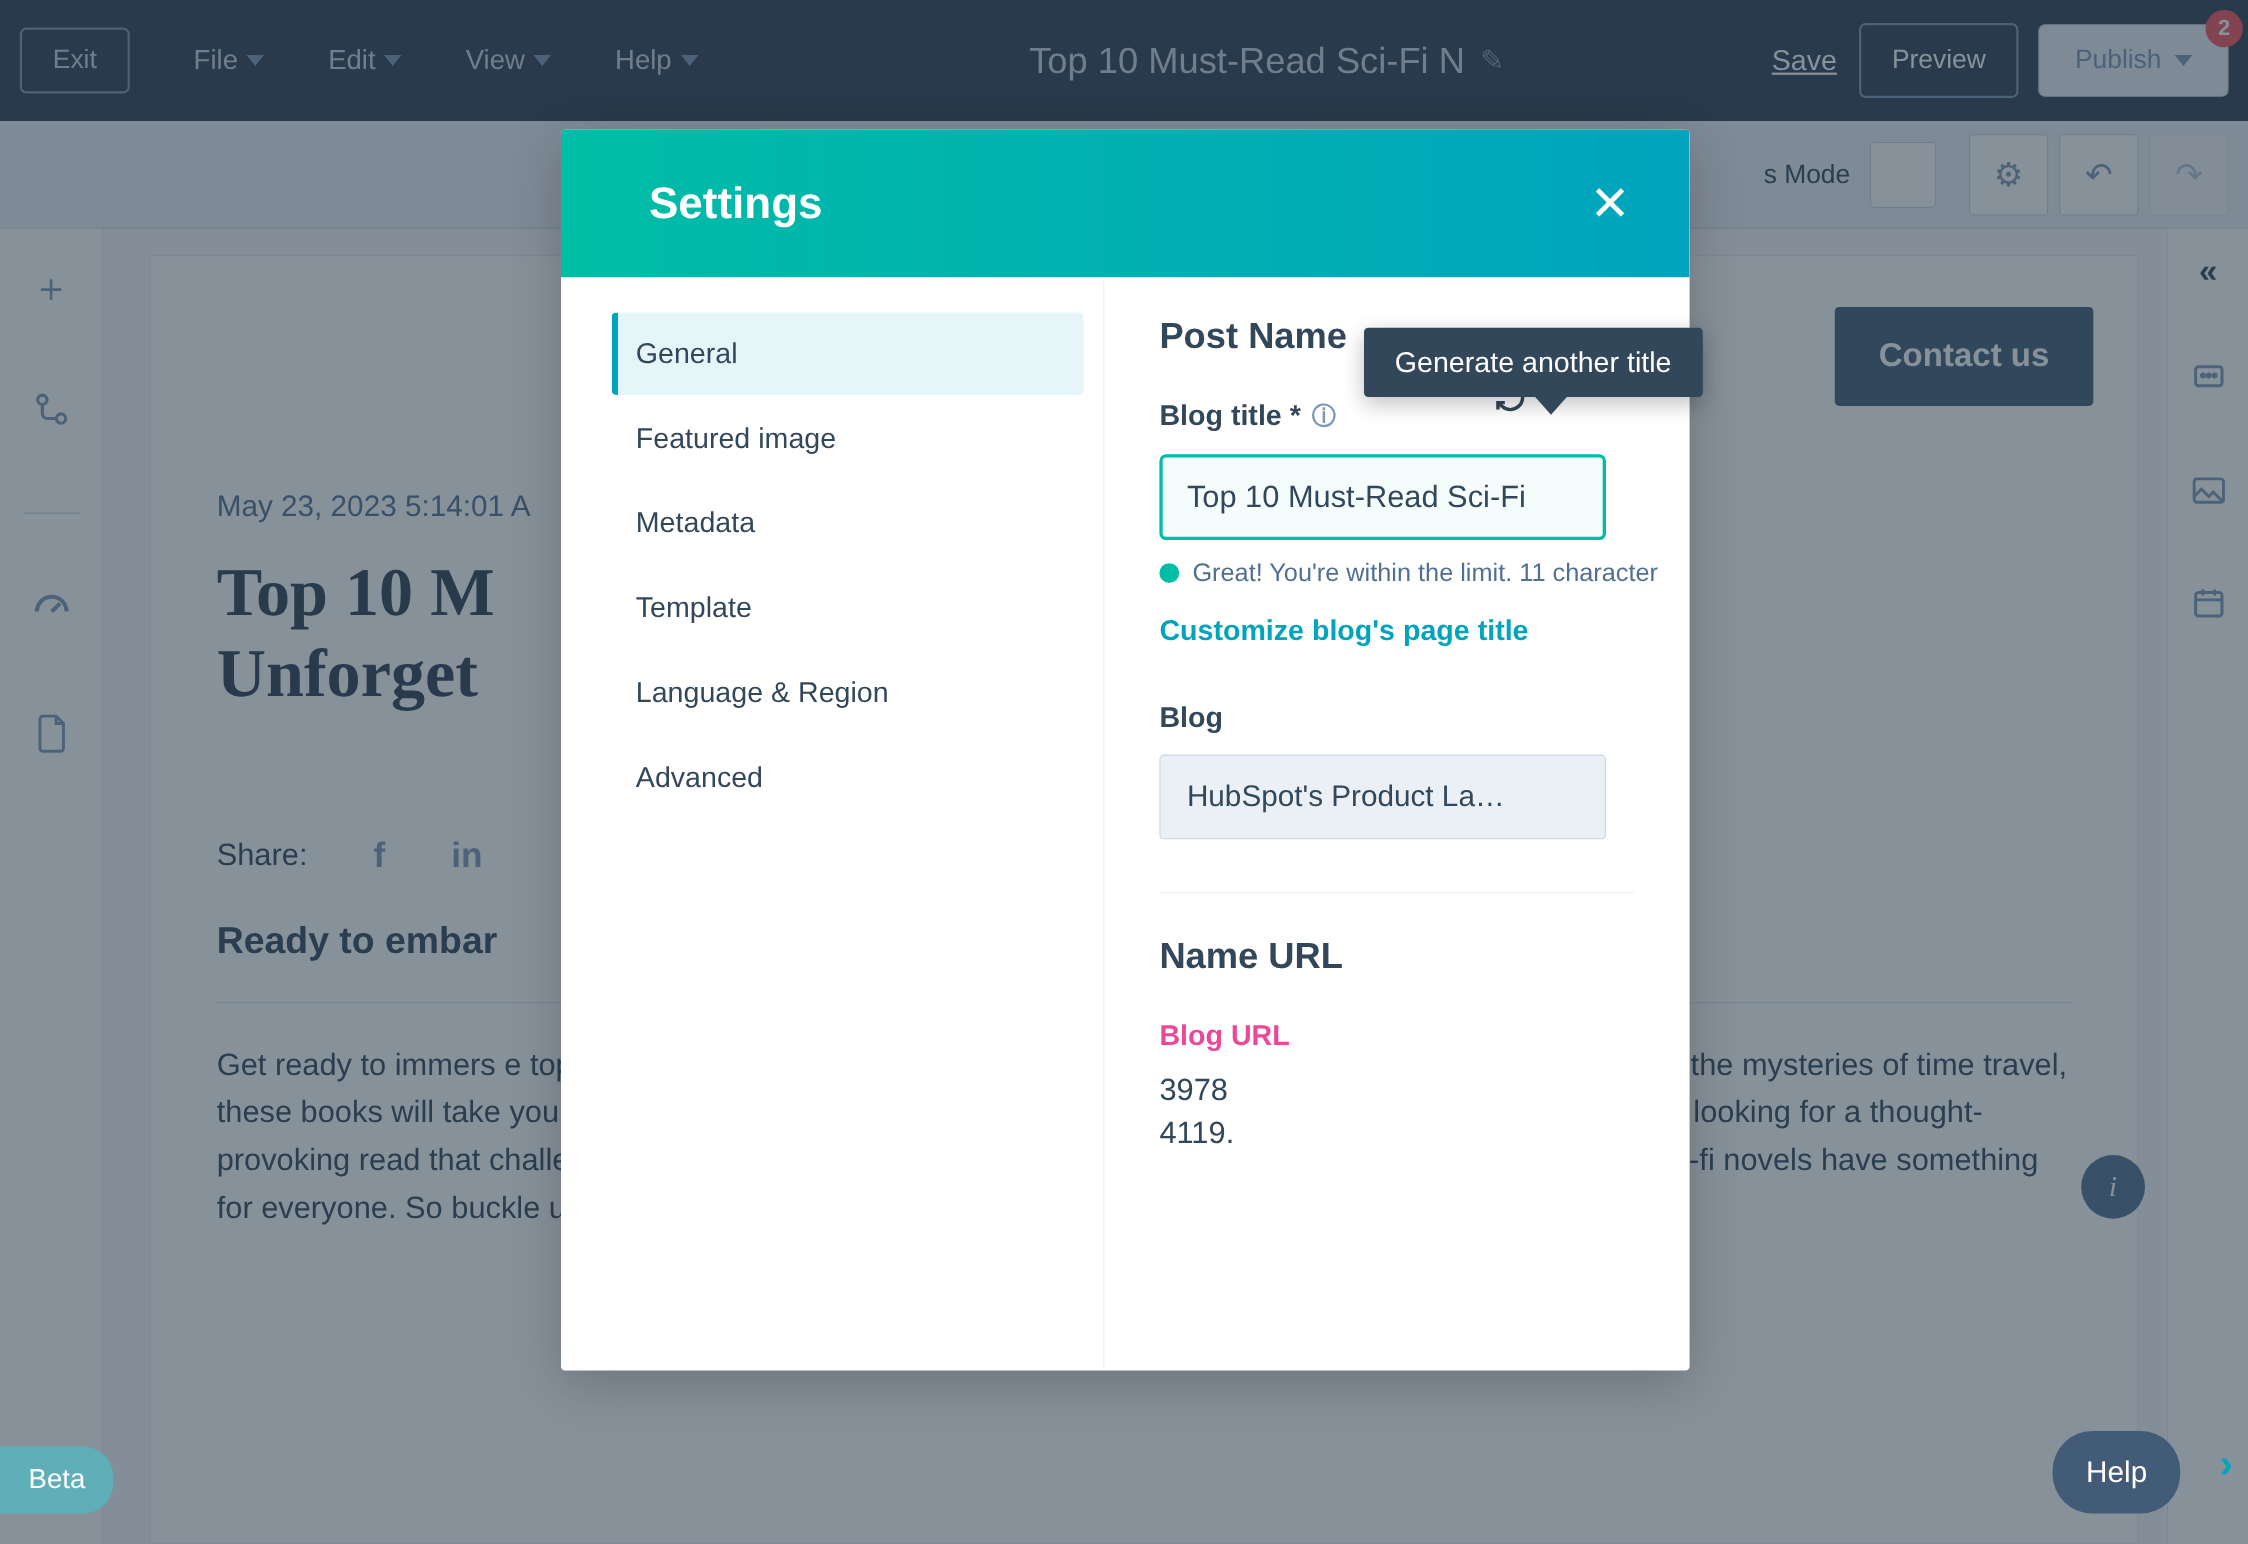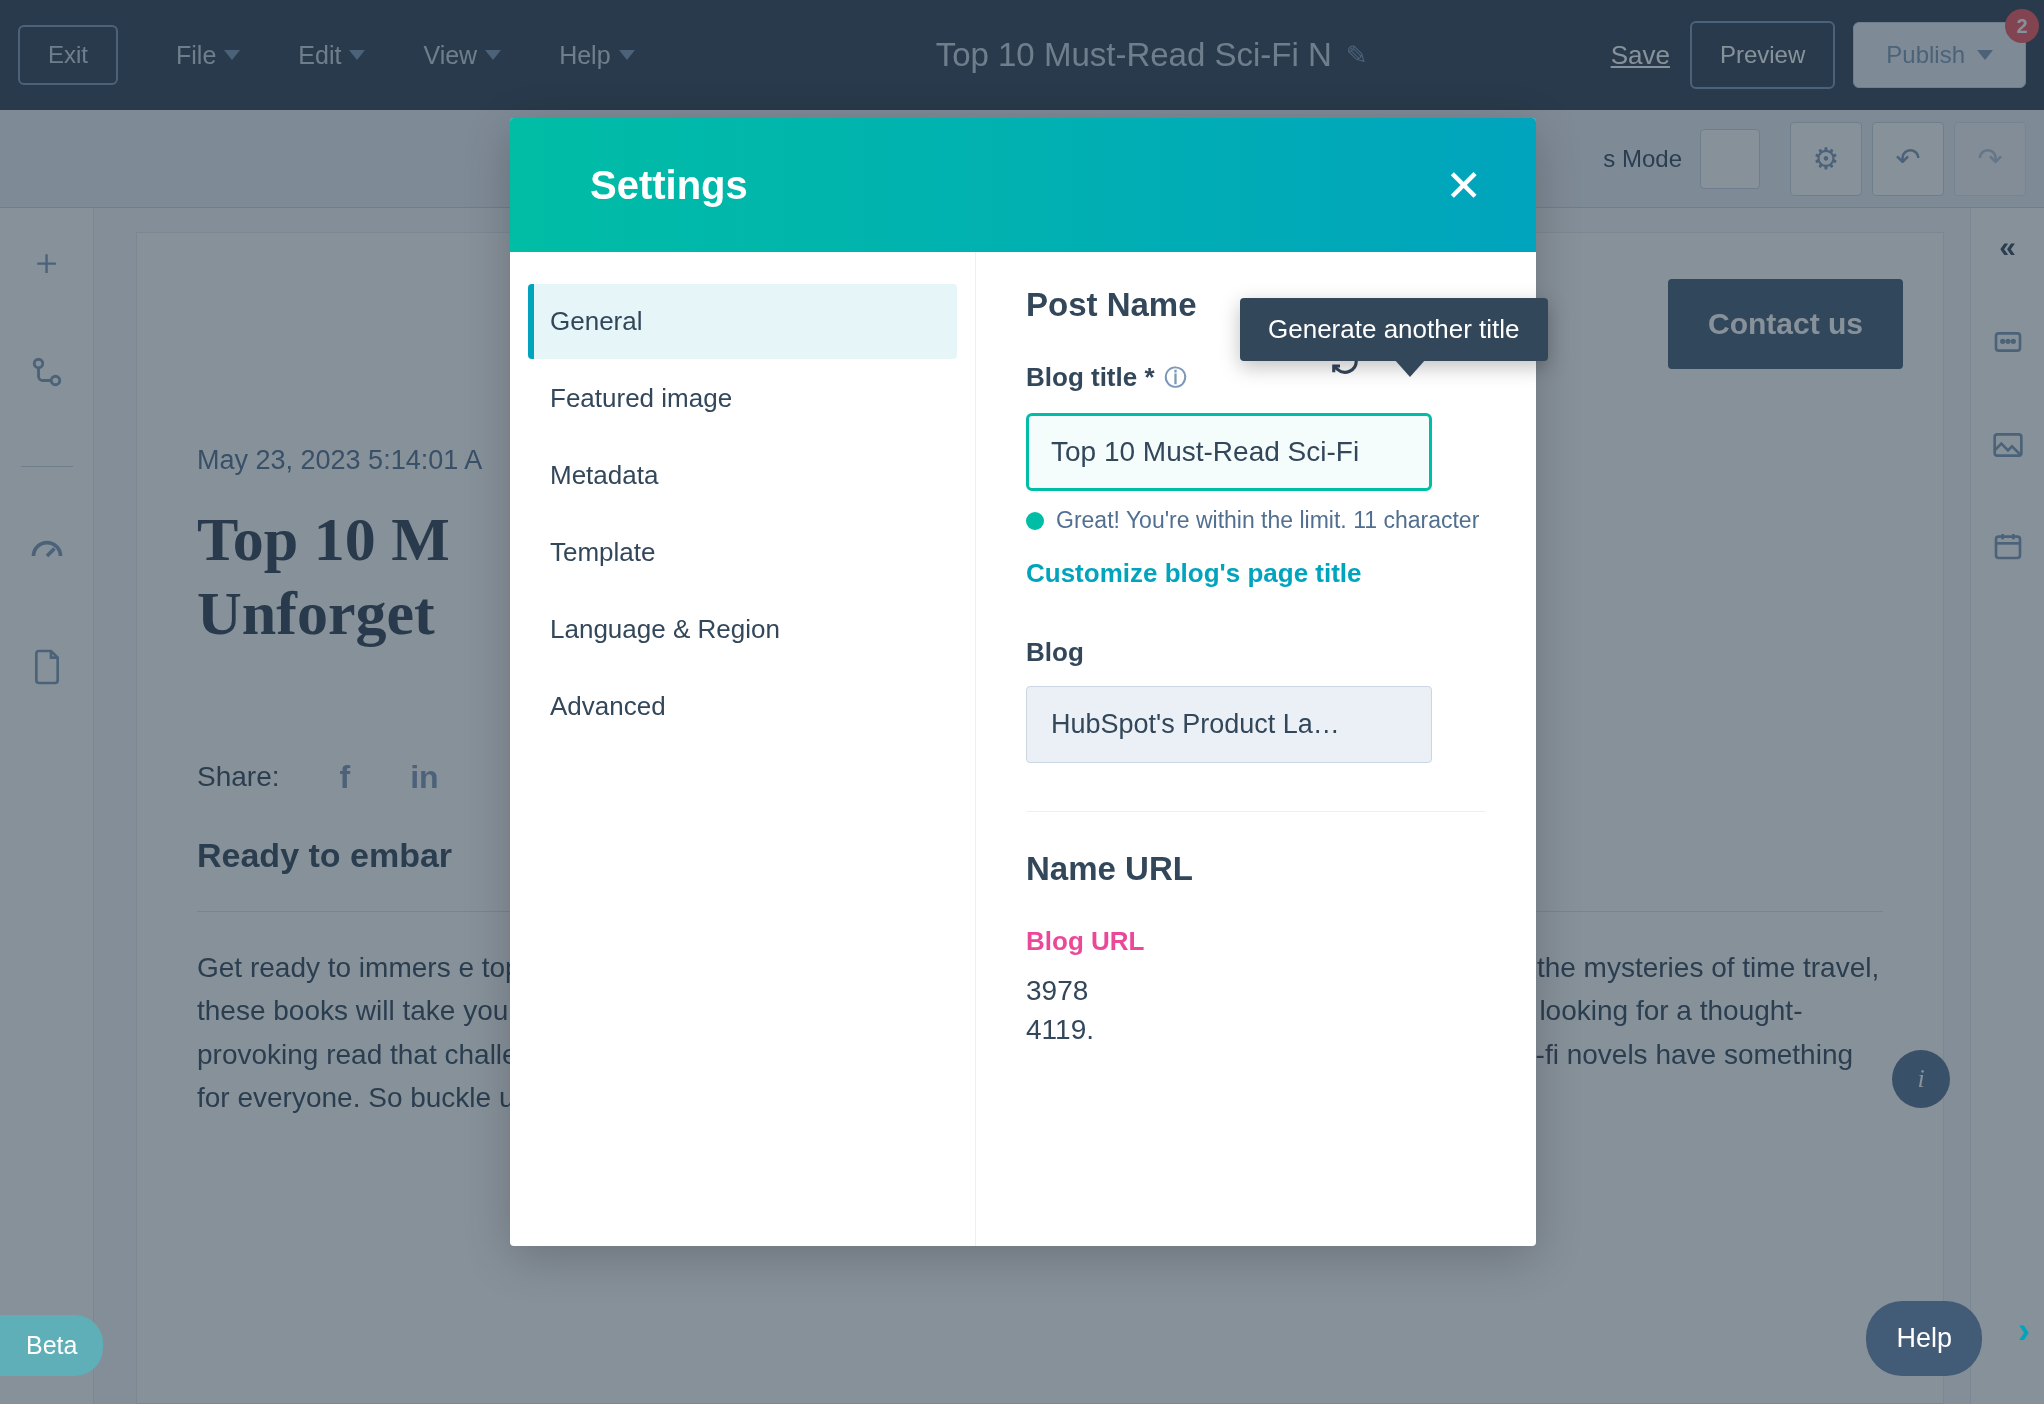--- a/index.html
+++ b/index.html
@@ -49,21 +49,21 @@
 
 
 .overlay { position: absolute; inset: 0; background: rgba(37,54,71,0.55); }
 
 .modal { position: absolute; left: 510px; top: 118px; width: 1026px; bottom: 158px; background: #fff; border-radius: 4px; overflow: hidden; box-shadow: 0 12px 48px rgba(0,0,0,0.2); display:flex; flex-direction:column;}
 .modal-header { height: 134px; background: linear-gradient(90deg, #00bda5 0%, #00a4bd 100%); display: flex; align-items: center; justify-content: space-between; padding: 0 54px 0 80px; }
 .modal-title { color: #fff; font-size: 40px; font-weight: 700; }
 .close-x { color: #fff; font-size: 44px; font-weight: 300; cursor: pointer; background:none; border:none; }
 
 .modal-body { flex:1; display: flex; overflow:hidden;}
-.m-left { width: 466px; border-right: 1px solid #eaf0f6; padding: 32px 18px 0 18px; }
+.m-left { width: 466px; border-right: 1px solid #eaf0f6; padding: 32px 18px 0 18px; margin-left: 28px; }
 .nav-item { padding: 22px 22px; font-size: 26px; color: #33475b; border-radius: 4px; cursor: pointer; margin-bottom: 2px; }
 .nav-item.active { background: #e5f5f8; border-left: 6px solid #00a4bd; padding-left: 16px; }
 
 .m-right { flex: 1; padding: 34px 50px 0 50px; overflow: hidden; position: relative; }
 .section-title { font-size: 33px; font-weight: 700; color: #33475b; margin-bottom: 38px; }
 .field-label { font-size: 26px; font-weight: 700; color: #33475b; display: inline-flex; align-items: center; gap: 10px; }
 .info-icon { color: #7c98b6; font-size: 22px; }
 .refresh-btn { position: absolute; left: 354px; top: 94px; color: #33475b; font-size: 30px; background:none; border:none; cursor:pointer;}
 .title-input { width: 406px; margin-top: 20px; border: 3px solid #00bda5; border-radius: 6px; padding: 20px 22px; font-size: 28px; color: #33475b; background:#f5fdfc;}
 .validation { display: flex; align-items: center; gap: 12px; margin-top: 16px; font-size: 23px; color: #516f90; white-space:nowrap;}

